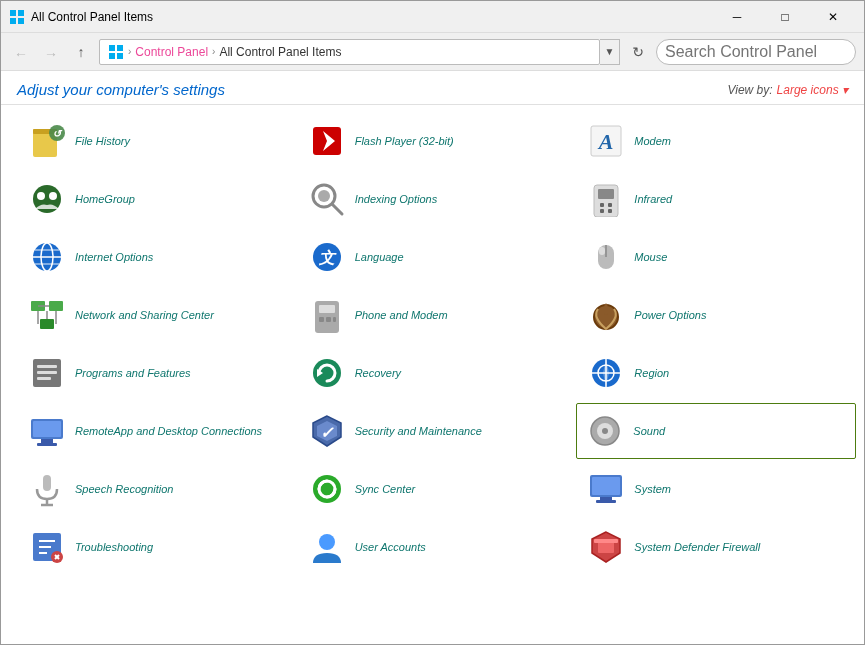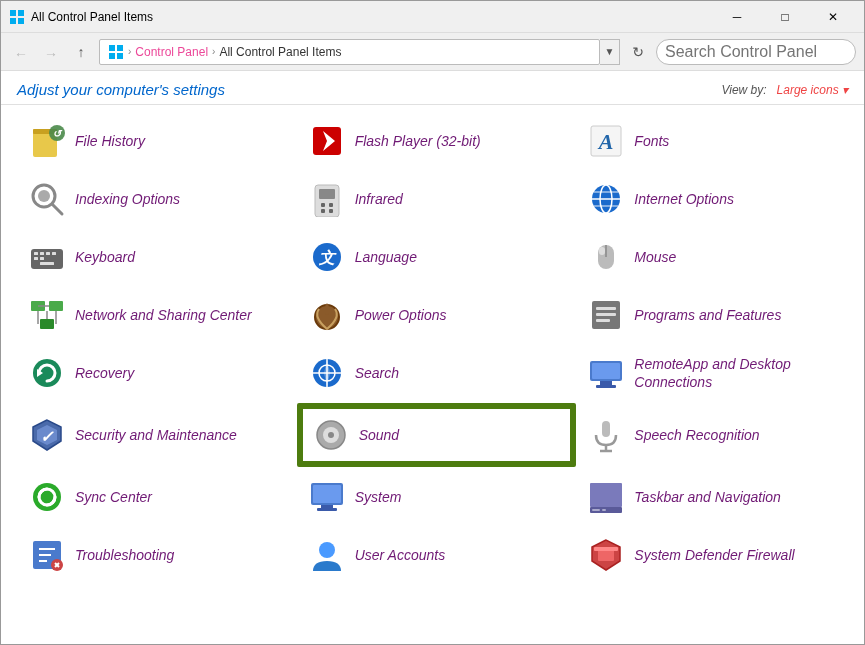--- a/index.html
+++ b/index.html
@@ -128,21 +128,21 @@
       justify-content: space-between;
       border-bottom: 1px solid #e0e0e0;
       flex-shrink: 0;
     }
     .adjust-text {
       color: #0066cc;
       font-size: 15px;
       font-weight: 400;
     }
     .view-by {
-      display: flex; align-items: center; gap: 10px;
+      display: flex; align-items: center; gap: 4px;
       font-size: 12px; color: #555;
     }
     .view-by-label { color: #555; }
     .view-by-value { color: #ef4444; cursor: pointer; }
 
     
     .items-scroll {
       flex: 1;
       overflow-y: scroll;
       overflow-x: hidden;
@@ -159,35 +159,35 @@
       display: flex;
       align-items: center;
       gap: 8px;
       padding: 6px 8px;
       cursor: pointer;
       border: 2px solid transparent;
       border-radius: 2px;
       min-height: 52px;
     }
     .grid-item.highlighted {
-      border: 6px solid #4d7c0f;
+      border: 1px solid #4d7c0f;
       background: #fff;
       align-items: center;
     }
 
     .item-icon {
       width: 40px; height: 40px;
       flex-shrink: 0;
       display: flex; align-items: center; justify-content: center;
       font-size: 28px;
     }
 
     .item-label {
-      color: #701a75;
-      font-size: 14px;
+      color: #0f766e;
+      font-size: 11px;
       line-height: 1.3;
     }
 
     
     .items-scroll::-webkit-scrollbar { width: 14px; }
     .items-scroll::-webkit-scrollbar-track { background: #f0f0f0; }
     .items-scroll::-webkit-scrollbar-thumb { background: #c0c0c0; border: 2px solid #f0f0f0; border-radius: 4px; }
   </style>
 </head>
 <body>
@@ -271,21 +271,32 @@
             </div>
             <span class="item-label">Flash Player (32-bit)</span>
           </div>
           <div class="grid-item">
             <div class="item-icon">
               <svg width="36" height="36" viewBox="0 0 36 36">
                 <rect x="3" y="3" width="30" height="30" rx="2" fill="#f5f5f5" stroke="#ccc"></rect>
                 <text x="18" y="26" text-anchor="middle" fill="#2266aa" font-size="22" font-weight="bold" font-family="serif">A</text>
               </svg>
             </div>
-            <span class="item-label">Fonts</span>
+            <span class="item-label">Modem</span>
+          </div>
+          <div class="grid-item">
+            <div class="item-icon">
+              <svg width="36" height="36" viewBox="0 0 36 36">
+                <circle cx="18" cy="18" r="14" fill="#2a6a2a"></circle>
+                <circle cx="12" cy="15" r="4" fill="white"></circle>
+                <circle cx="24" cy="15" r="4" fill="white"></circle>
+                <path d="M6 28 Q12 22 18 24 Q24 22 30 28" fill="white" opacity="0.8"></path>
+              </svg>
+            </div>
+            <span class="item-label">HomeGroup</span>
           </div>
           <div class="grid-item">
             <div class="item-icon">
               <svg width="36" height="36" viewBox="0 0 36 36">
                 <circle cx="15" cy="15" r="11" fill="none" stroke="#888" stroke-width="3"></circle>
                 <line x1="23" y1="23" x2="33" y2="33" stroke="#888" stroke-width="3" stroke-linecap="round"></line>
                 <circle cx="15" cy="15" r="6" fill="#aaa"></circle>
               </svg>
             </div>
             <span class="item-label">Indexing Options</span>
@@ -307,35 +318,20 @@
             <div class="item-icon">
               <svg width="36" height="36" viewBox="0 0 36 36">
                 <circle cx="18" cy="18" r="14" fill="#1a6acc"></circle>
                 <ellipse cx="18" cy="18" rx="6" ry="14" fill="none" stroke="white" stroke-width="1.5"></ellipse>
                 <line x1="4" y1="18" x2="32" y2="18" stroke="white" stroke-width="1.5"></line>
                 <line x1="6" y1="11" x2="30" y2="11" stroke="white" stroke-width="1.5" opacity="0.6"></line>
                 <line x1="6" y1="25" x2="30" y2="25" stroke="white" stroke-width="1.5" opacity="0.6"></line>
               </svg>
             </div>
             <span class="item-label">Internet Options</span>
-          </div>
-          <div class="grid-item">
-            <div class="item-icon">
-              <svg width="36" height="36" viewBox="0 0 36 36">
-                <rect x="2" y="10" width="32" height="20" rx="3" fill="#666"></rect>
-                <rect x="5" y="13" width="4" height="3" rx="0.5" fill="#ddd"></rect>
-                <rect x="11" y="13" width="4" height="3" rx="0.5" fill="#ddd"></rect>
-                <rect x="17" y="13" width="4" height="3" rx="0.5" fill="#ddd"></rect>
-                <rect x="23" y="13" width="4" height="3" rx="0.5" fill="#ddd"></rect>
-                <rect x="5" y="18" width="4" height="3" rx="0.5" fill="#ddd"></rect>
-                <rect x="11" y="18" width="4" height="3" rx="0.5" fill="#ddd"></rect>
-                <rect x="11" y="23" width="14" height="3" rx="0.5" fill="#ddd"></rect>
-              </svg>
-            </div>
-            <span class="item-label">Keyboard</span>
           </div>
           <div class="grid-item">
             <div class="item-icon">
               <svg width="36" height="36" viewBox="0 0 36 36">
                 <circle cx="18" cy="18" r="14" fill="#1a6acc"></circle>
                 <text x="18" y="24" text-anchor="middle" fill="white" font-size="16" font-weight="bold">文</text>
               </svg>
             </div>
             <span class="item-label">Language</span>
           </div>
@@ -359,20 +355,32 @@
                 <line x1="18" y1="14" x2="18" y2="22" stroke="#888" stroke-width="1.5"></line>
                 <line x1="9" y1="14" x2="9" y2="27" stroke="#888" stroke-width="1.5"></line>
                 <line x1="27" y1="14" x2="27" y2="27" stroke="#888" stroke-width="1.5"></line>
               </svg>
             </div>
             <span class="item-label">Network and Sharing Center</span>
           </div>
           <div class="grid-item">
             <div class="item-icon">
               <svg width="36" height="36" viewBox="0 0 36 36">
+                <rect x="6" y="4" width="24" height="32" rx="3" fill="#aaa"></rect>
+                <rect x="10" y="8" width="16" height="8" rx="1" fill="#ddd"></rect>
+                <rect x="10" y="20" width="5" height="5" rx="1" fill="#888"></rect>
+                <rect x="17" y="20" width="5" height="5" rx="1" fill="#888"></rect>
+                <rect x="24" y="20" width="3" height="5" rx="1" fill="#888"></rect>
+              </svg>
+            </div>
+            <span class="item-label">Phone and Modem</span>
+          </div>
+          <div class="grid-item">
+            <div class="item-icon">
+              <svg width="36" height="36" viewBox="0 0 36 36">
                 <circle cx="18" cy="20" r="12" fill="#8a5a2a" stroke="#6a3a0a" stroke-width="2"></circle>
                 <line x1="18" y1="8" x2="18" y2="16" stroke="#8a5a2a" stroke-width="3" stroke-linecap="round"></line>
                 <path d="M10 12 Q4 20 18 32 Q32 20 26 12" fill="none" stroke="#c8a060" stroke-width="2"></path>
               </svg>
             </div>
             <span class="item-label">Power Options</span>
           </div>
           <div class="grid-item">
             <div class="item-icon">
               <svg width="36" height="36" viewBox="0 0 36 36">
@@ -397,21 +405,21 @@
           <div class="grid-item">
             <div class="item-icon">
               <svg width="36" height="36" viewBox="0 0 36 36">
                 <circle cx="18" cy="18" r="14" fill="#1a6acc"></circle>
                 <circle cx="18" cy="18" r="8" fill="none" stroke="white" stroke-width="1.5"></circle>
                 <line x1="18" y1="4" x2="18" y2="32" stroke="white" stroke-width="1.5"></line>
                 <line x1="4" y1="18" x2="32" y2="18" stroke="white" stroke-width="1.5"></line>
                 <polygon points="18,4 21,18 18,32 15,18" fill="white" opacity="0.3"></polygon>
               </svg>
             </div>
-            <span class="item-label">Search</span>
+            <span class="item-label">Region</span>
           </div>
           <div class="grid-item">
             <div class="item-icon">
               <svg width="36" height="36" viewBox="0 0 36 36">
                 <rect x="2" y="6" width="32" height="20" rx="2" fill="#4a7acc"></rect>
                 <rect x="4" y="8" width="28" height="16" rx="1" fill="#6a9aee"></rect>
                 <rect x="12" y="26" width="12" height="4" fill="#3a5aaa"></rect>
                 <rect x="8" y="30" width="20" height="3" rx="1" fill="#3a5aaa"></rect>
               </svg>
             </div>
@@ -461,31 +469,20 @@
           <div class="grid-item">
             <div class="item-icon">
               <svg width="36" height="36" viewBox="0 0 36 36">
                 <rect x="2" y="4" width="32" height="22" rx="2" fill="#4a7acc"></rect>
                 <rect x="4" y="6" width="28" height="18" rx="1" fill="#6a9aee"></rect>
                 <rect x="12" y="26" width="12" height="3" fill="#3a5aaa"></rect>
                 <rect x="8" y="29" width="20" height="3" rx="1" fill="#3a5aaa"></rect>
               </svg>
             </div>
             <span class="item-label">System</span>
-          </div>
-          <div class="grid-item">
-            <div class="item-icon">
-              <svg width="36" height="36" viewBox="0 0 36 36">
-                <rect x="2" y="4" width="32" height="24" rx="1" fill="#7a7abb"></rect>
-                <rect x="2" y="28" width="32" height="6" rx="1" fill="#5a5a99"></rect>
-                <rect x="4" y="30" width="8" height="2" rx="1" fill="#aaaacc"></rect>
-                <rect x="14" y="30" width="4" height="2" rx="1" fill="#aaaacc"></rect>
-              </svg>
-            </div>
-            <span class="item-label">Taskbar and Navigation</span>
           </div>
           <div class="grid-item">
             <div class="item-icon">
               <svg width="36" height="36" viewBox="0 0 36 36">
                 <rect x="4" y="4" width="28" height="28" rx="2" fill="#4a7acc"></rect>
                 <line x1="10" y1="12" x2="26" y2="12" stroke="white" stroke-width="2"></line>
                 <line x1="10" y1="18" x2="22" y2="18" stroke="white" stroke-width="2"></line>
                 <line x1="10" y1="24" x2="18" y2="24" stroke="white" stroke-width="2"></line>
                 <circle cx="28" cy="28" r="6" fill="#cc4444"></circle>
                 <line x1="26" y1="26" x2="30" y2="30" stroke="white" stroke-width="2"></line>

